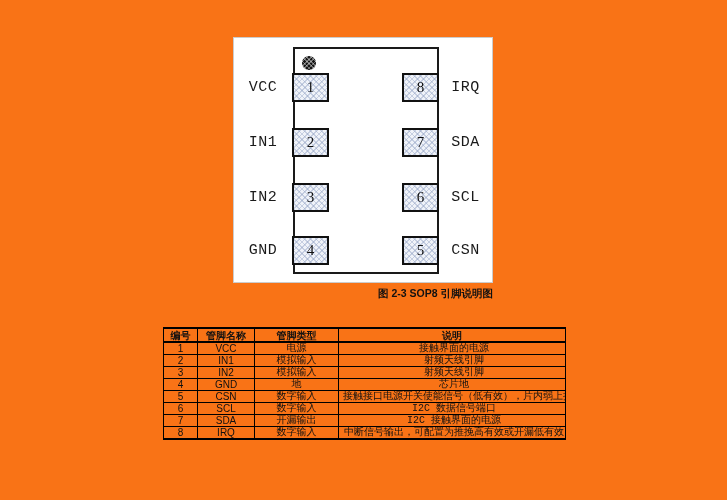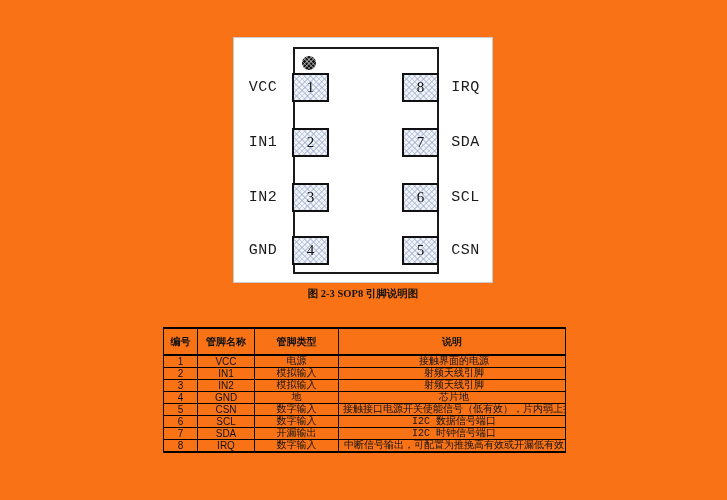--- a/index.html
+++ b/index.html
@@ -47,38 +47,38 @@
   }
   .pin-label {
     position:absolute; top:0; height:29px; display:flex; align-items:center; justify-content:center;
     font-family:"Liberation Mono", monospace; font-size:15px; letter-spacing:0.5px; color:#1a1a1a;
   }
   .pin-label.left  { left:0;  width:58px; }
   .pin-label.right { left:205px; width:53px; }
 
   .figure-caption {
     position:absolute; left:233px; top:287px; width:260px;
-    text-align:center; font-size:10.5px; font-weight:bold;
-    font-family:Liberation Serif, serif; color:#111;
+    text-align:right; font-size:10.5px; font-weight:bold;
+    font-family:Liberation Sans, sans-serif; color:#111;
   }
 
   
   .pin-table {
     position:absolute; left:163px; top:327px; width:402px;
     border-collapse:collapse; table-layout:fixed;
     font-size:10px; line-height:11px; color:#111;
   }
   .pin-table col.c1 { width:34px; }
   .pin-table col.c2 { width:57px; }
   .pin-table col.c3 { width:84px; }
   .pin-table col.c4 { width:227px; }
   .pin-table { border:1px solid #000; border-top:2px solid #000; border-bottom:2px solid #000; }
   .pin-table th, .pin-table td { border:1px solid #000; overflow:hidden; white-space:nowrap; }
   .pin-table thead th {
-    border-bottom:2px solid #000; height:27px; font-weight:bold; text-align:center;
+    border-bottom:2px solid #000; height:14px; font-weight:bold; text-align:center;
     font-family:"Liberation Sans", sans-serif;
   }
   .pin-table td { height:12px; text-align:center; font-family:"Liberation Sans", sans-serif; }
   .pin-table td.c-desc { text-align:center; padding-left:4px; }
   .pin-table .cjk { font-family:Liberation Mono, monospace; }
 </style>
 </head>
 <body>
 
 <div class="page">
@@ -211,21 +211,21 @@
           <td class="c-num">6</td>
           <td class="c-name">SCL</td>
           <td class="c-type cjk">数字输入</td>
           <td class="c-desc cjk">I2C 数据信号端口</td>
         </tr>
 
         <tr>
           <td class="c-num">7</td>
           <td class="c-name">SDA</td>
           <td class="c-type cjk">开漏输出</td>
-          <td class="c-desc cjk">I2C 时钟信号端口</td>
+          <td class="c-desc cjk">I2C 接触界面的电源</td>
         </tr>
 
         <tr>
           <td class="c-num">8</td>
           <td class="c-name">IRQ</td>
           <td class="c-type cjk">数字输入</td>
           <td class="c-desc cjk">中断信号输出，可配置为推挽高有效或开漏低有效</td>
         </tr>
 
     </tbody>

